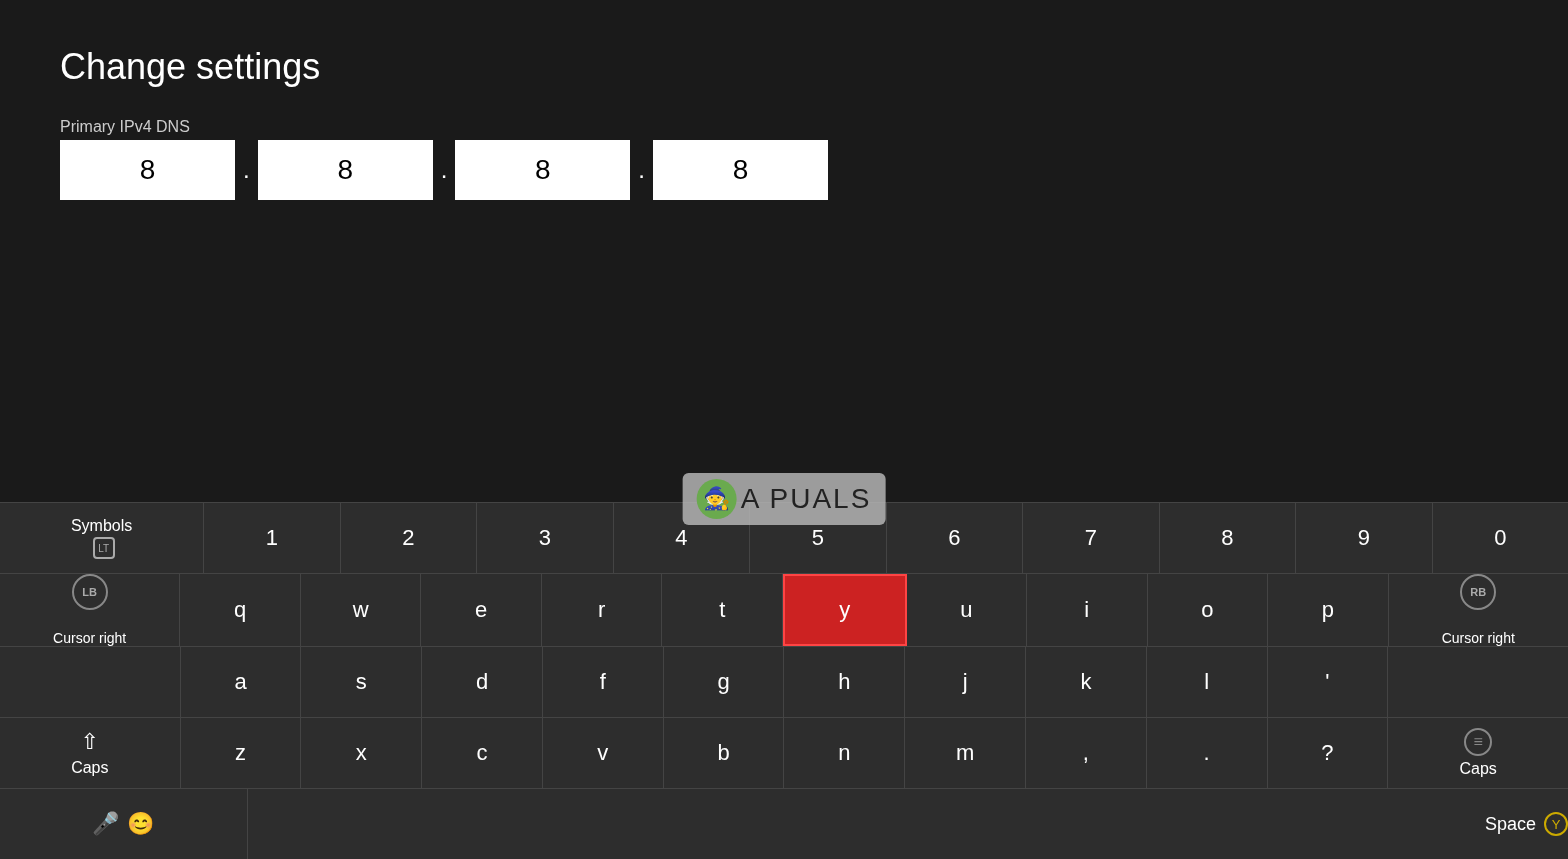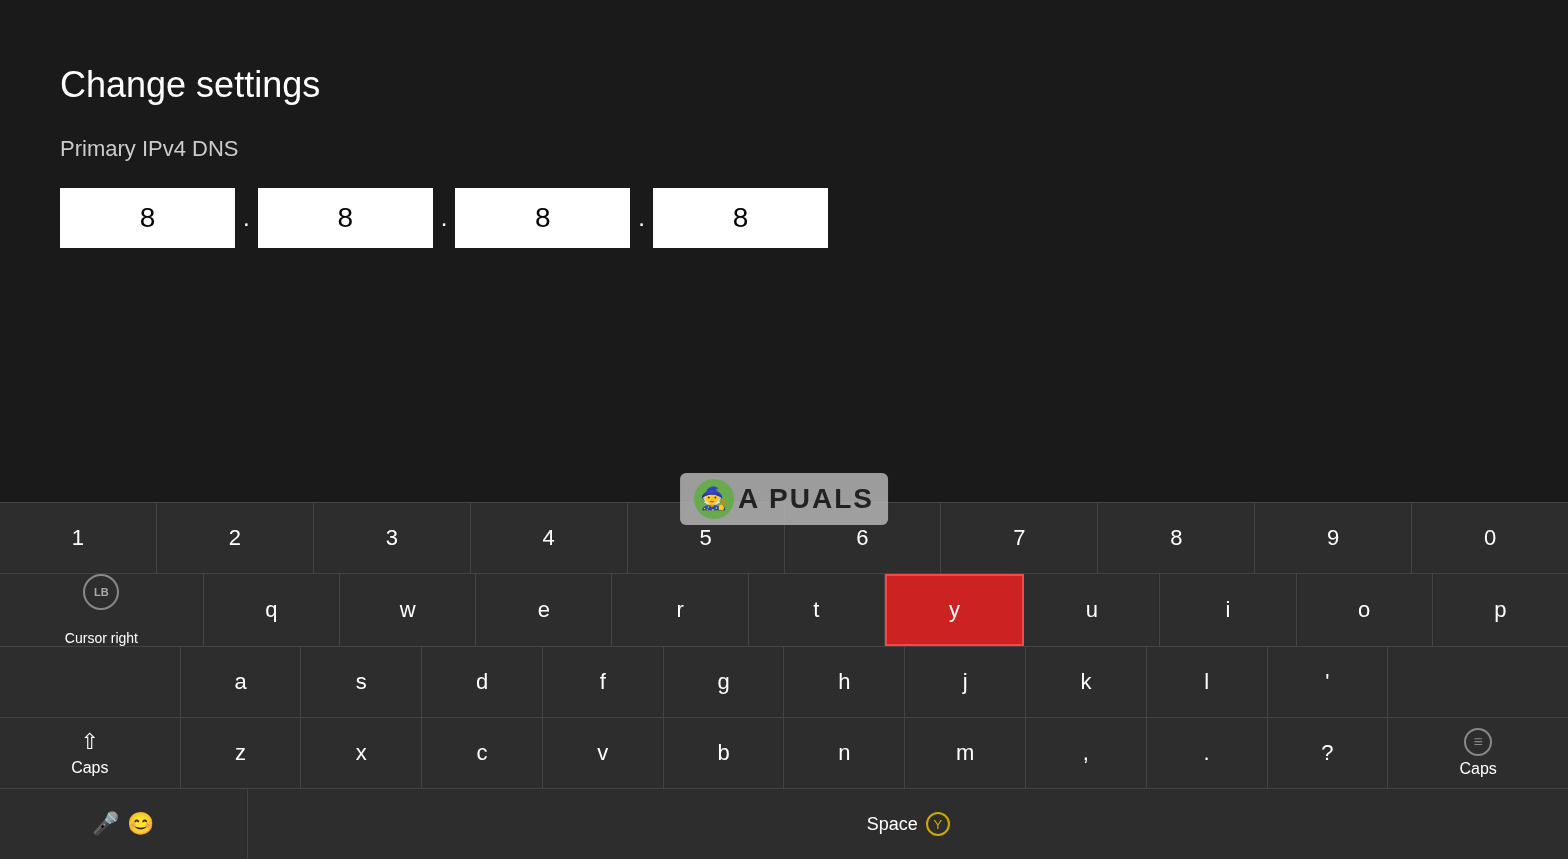--- a/index.html
+++ b/index.html
@@ -9,34 +9,34 @@
       height: 859px;
       background: #1a1a1a;
       color: #ffffff;
       font-family: 'Segoe UI', Arial, sans-serif;
       overflow: hidden;
       position: relative;
     }
 
     
     .top-section {
-      padding: 64px 60px 30px 60px;
+      padding: 46px 60px 30px 60px;
     }
 
     .page-title {
       font-size: 36px;
       font-weight: 300;
       color: #ffffff;
       margin-bottom: 30px;
     }
 
     .label {
-      font-size: 22px;
+      font-size: 16px;
       color: #cccccc;
-      margin-bottom: 26px;
+      margin-bottom: 4px;
     }
 
     .dns-inputs {
       display: flex;
       align-items: center;
       gap: 0;
     }
 
     .dns-input {
       width: 175px;
@@ -78,21 +78,21 @@
       border-radius: 6px;
       padding: 6px 14px;
       display: flex;
       align-items: center;
       gap: 4px;
       z-index: 10;
     }
 
     .watermark-text {
       font-size: 28px;
-      font-weight: bold;
+      font-weight: normal;
       color: #222;
       letter-spacing: 2px;
     }
 
     .watermark-icon {
       width: 40px;
       height: 40px;
       background: #6aaa4e;
       border-radius: 50%;
       display: flex;
@@ -170,20 +170,21 @@
       flex: 1.5;
       flex-direction: column;
       gap: 4px;
       font-size: 16px;
     }
 
     .key.space-key {
       flex: 8;
       font-size: 18px;
       gap: 8px;
+      justify-content: flex-end;
     }
 
     .key.mic-emoji-key {
       flex: 1.5;
       font-size: 18px;
       gap: 8px;
     }
 
     .controller-icon {
       width: 36px;
@@ -277,20 +278,24 @@
 <div class="keyboard-wrapper">
 
   <div class="watermark">
     <div class="watermark-icon">🧙</div>
     <span class="watermark-text">A PUALS</span>
   </div>
 
   <div class="keyboard-rows">
 
     <div class="key-row">
+      <div class="key symbols-key">
+        <span>Symbols</span>
+        <span class="symbols-badge">LT</span>
+      </div>
       <div class="key">1</div>
       <div class="key">2</div>
       <div class="key">3</div>
       <div class="key">4</div>
       <div class="key">5</div>
       <div class="key">6</div>
       <div class="key">7</div>
       <div class="key">8</div>
       <div class="key">9</div>
       <div class="key">0</div>
@@ -306,20 +311,26 @@
       <div class="key">q</div>
       <div class="key">w</div>
       <div class="key">e</div>
       <div class="key">r</div>
       <div class="key">t</div>
       <div class="key highlight">y</div>
       <div class="key">u</div>
       <div class="key">i</div>
       <div class="key">o</div>
       <div class="key">p</div>
+      <div class="key cursor-right-key">
+        <div class="controller-icon">
+            <span class="rb-icon">RB</span>
+          </div>
+        <span>Cursor right</span>
+      </div>
     </div>
 
     <div class="key-row">
       <div class="key" style="flex:1.5;"></div>
       <div class="key">a</div>
       <div class="key">s</div>
       <div class="key">d</div>
       <div class="key">f</div>
       <div class="key">g</div>
       <div class="key">h</div>

